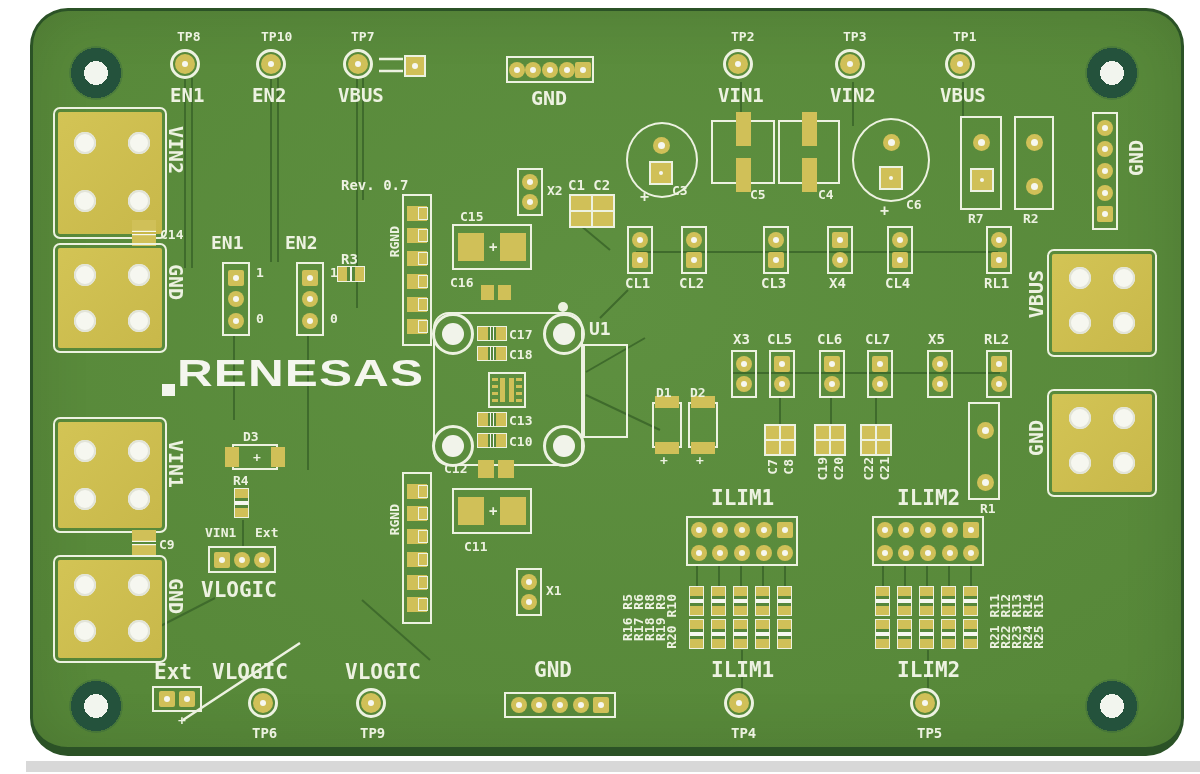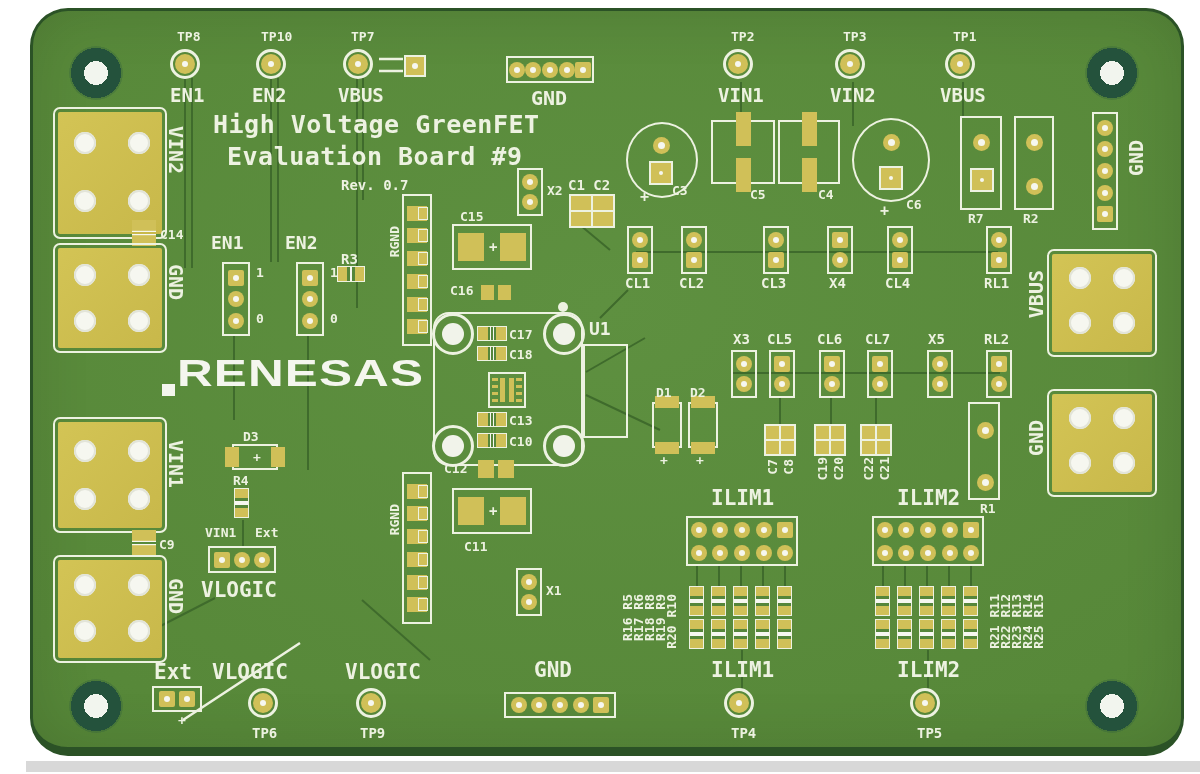--- a/index.html
+++ b/index.html
@@ -132,22 +132,20 @@
   <div class="L s11" style="left:731px;top:30px">TP2</div>
   <div class="tp" style="left:723px;top:49px"></div>
   <div class="L s19" style="left:718px;top:86px">VIN1</div>
   <div class="L s11" style="left:843px;top:30px">TP3</div>
   <div class="tp" style="left:835px;top:49px"></div>
   <div class="L s19" style="left:830px;top:86px">VIN2</div>
   <div class="L s11" style="left:953px;top:30px">TP1</div>
   <div class="tp" style="left:945px;top:49px"></div>
   <div class="L s19" style="left:940px;top:86px">VBUS</div>
 
-  <div class="L s25" style="left:213px;top:112px">High Voltage GreenFET</div>
-  <div class="L s25" style="left:227px;top:144px">Evaluation Board #9</div>
   <div class="L s14" style="left:341px;top:178px">Rev. 0.7</div>
 
   <div class="ppad" style="left:58px;top:112px;width:104px;height:122px">
     <i class="ph" style="left:16px;top:20px"></i>
       <i class="ph" style="left:70px;top:20px"></i>
       <i class="ph" style="left:16px;top:78px"></i>
       <i class="ph" style="left:70px;top:78px"></i>
   </div>
   <div class="L s20 vdn" style="left:166px;top:126px">VIN2</div>
   <div class="smd2v abs" style="left:132px;top:220px"></div>
@@ -215,21 +213,21 @@
       <i></i>
       <i></i>
       <i></i>
   </div>
   <div class="L s13" style="left:460px;top:210px">C15</div>
   <div class="cpad abs" style="left:452px;top:224px;width:80px;height:46px">
     <i></i>
       <i></i>
   </div>
   <div class="L s14" style="left:489px;top:240px">+</div>
-  <div class="L s13" style="left:450px;top:284px">C16</div>
+  <div class="L s13" style="left:450px;top:276px">C16</div>
   <div class="smd2h abs" style="left:481px;top:285px"></div>
   <div class="hv abs" style="left:517px;top:168px;width:26px;height:48px">
     <i class="hp"></i>
       <i class="hp"></i>
   </div>
   <div class="L s13" style="left:547px;top:184px">X2</div>
   <div class="L s12" style="left:568px;top:178px">C1 C2</div>
   <div class="c4 abs" style="left:569px;top:194px;width:46px;height:34px">
     <i></i>
       <i></i>

